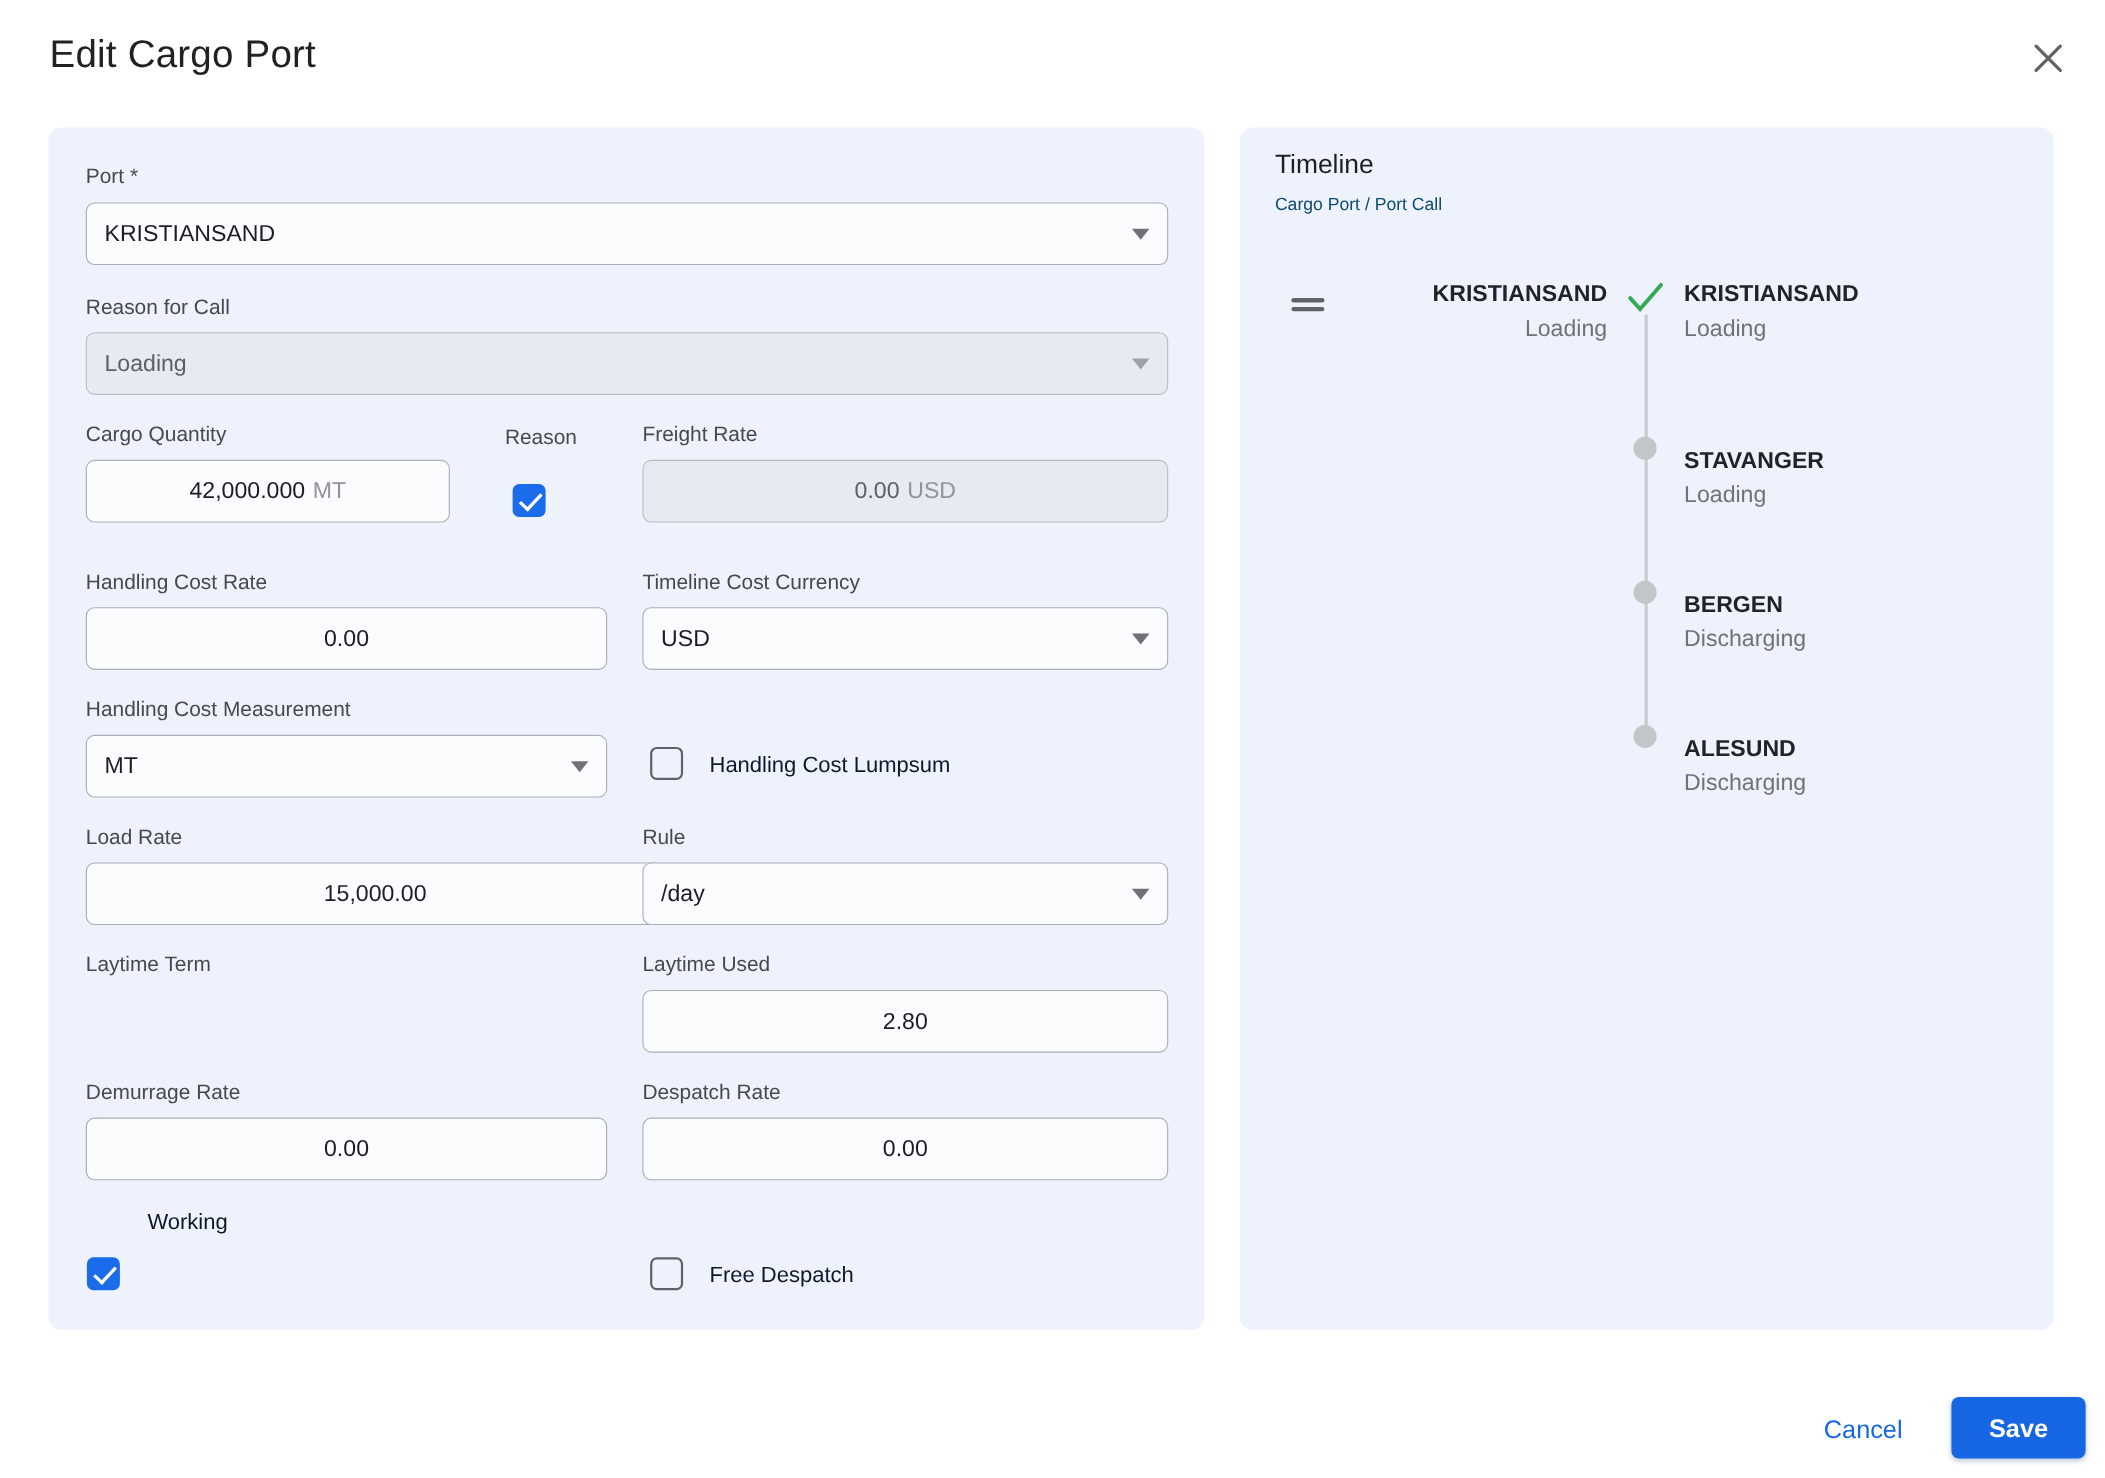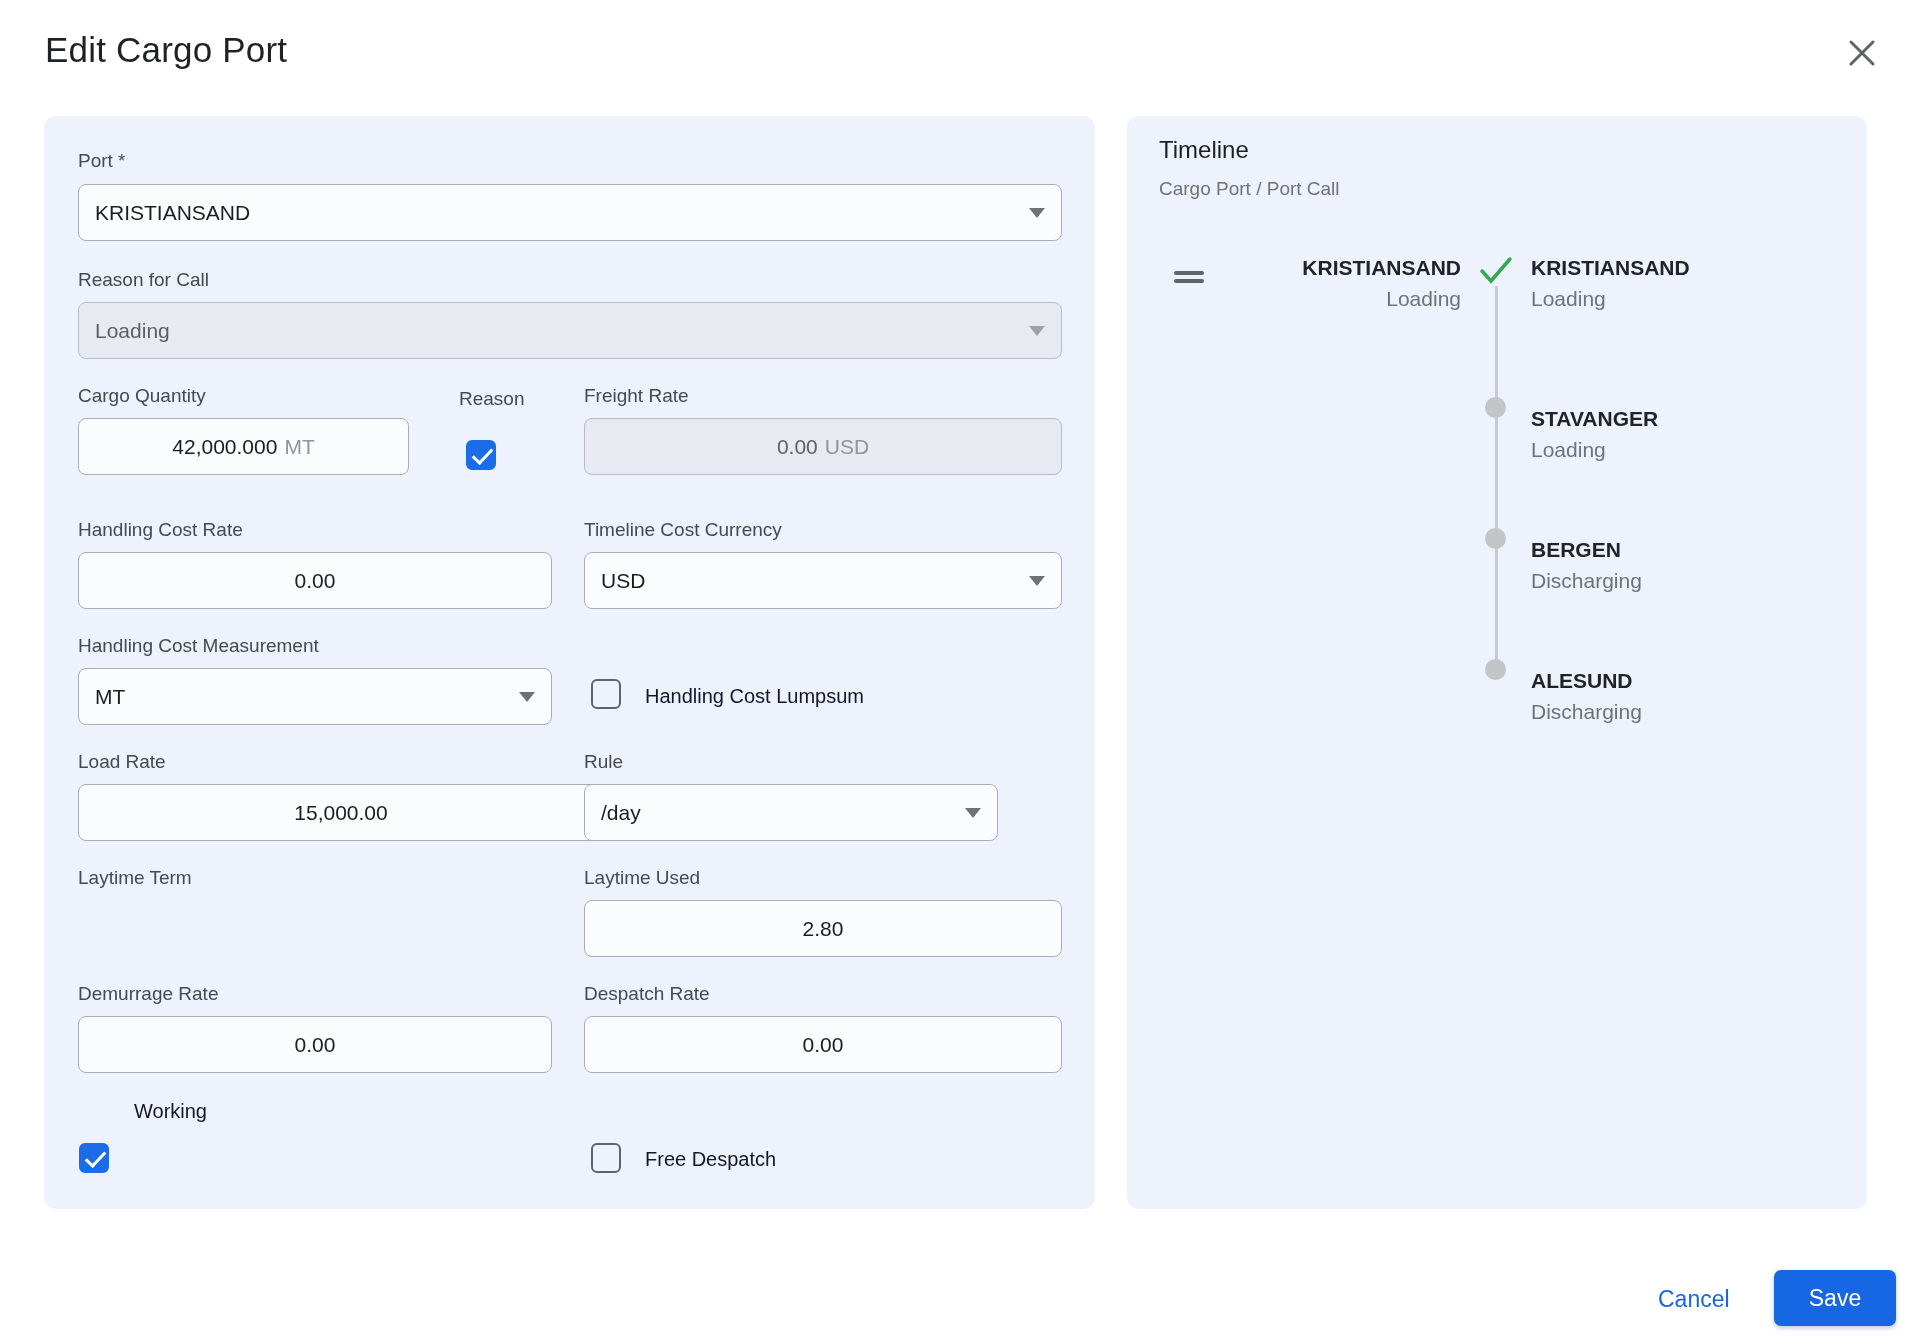--- a/index.html
+++ b/index.html
@@ -30,38 +30,38 @@
   .field.disabled .arrow{border-top-color:#9da2aa;}
 
   .checkbox{position:absolute;width:30px;height:30px;box-sizing:border-box;border-radius:6px;
         border:2.5px solid #5f6368;background:transparent;cursor:pointer;}
   .checkbox.checked{background:#1a6ce8;border-color:#1a6ce8;}
   .checkbox.checked::after{content:"";position:absolute;left:9px;top:2px;width:8px;height:17px;
         border-right:3.5px solid #fff;border-bottom:3.5px solid #fff;transform:rotate(43deg);}
   .cb-label{position:absolute;font-size:20px;color:#0f172a;line-height:28px;white-space:nowrap;}
 
   .tl-title{position:absolute;left:32px;top:20px;font-size:24px;color:#1d1f23;}
-  .tl-subtitle{position:absolute;left:32px;top:62px;font-size:19px;color:#737373;}
+  .tl-subtitle{position:absolute;left:32px;top:62px;font-size:16px;color:#0c4a6e;}
   .drag-handle{position:absolute;left:47px;top:155px;display:flex;flex-direction:column;
         gap:4px;cursor:grab;}
   .drag-handle i{display:block;width:30px;height:4px;background:#606368;border-radius:2px;}
   .tl-name{font-size:21px;font-weight:700;color:#212327;line-height:31px;white-space:nowrap;}
   .tl-call{font-size:21px;color:#6f7277;line-height:31px;white-space:nowrap;}
   .tl-col1{position:absolute;left:120px;top:136px;width:214px;text-align:right;}
   .tl-col2{position:absolute;left:404px;top:136px;}
   .tl-check{position:absolute;left:352px;top:140px;}
   .tl-line{position:absolute;left:368px;top:170px;width:2.5px;height:384px;background:#c9cbcf;}
   .tl-dot{position:absolute;left:358px;width:21px;height:21px;border-radius:50%;background:#c3c5c9;}
   .tl-item{position:absolute;left:404px;}
 
   .cancel-btn{position:absolute;left:1648px;top:1278px;padding:8px 10px;font-size:23px;
         color:#1766e3;cursor:pointer;}
   .save-btn{position:absolute;left:1774px;top:1270px;width:122px;height:56px;background:#1766e3;
         border-radius:7px;display:flex;align-items:center;justify-content:center;color:#ffffff;
-        font-size:23px;font-weight:400;cursor:pointer;box-shadow:0 2px 5px rgba(21,68,150,.3);}
+        font-size:23px;font-weight:700;cursor:pointer;box-shadow:0 2px 5px rgba(21,68,150,.3);}
 </style>
 </head>
 <body>
 
 <div class="page">
 
   <div class="dialog-title">Edit Cargo Port</div>
 
   <div class="close-btn">
     <svg width="30" height="30" viewBox="0 0 30 30">
@@ -117,21 +117,21 @@
 
     <div class="checkbox" style="left:547px;top:563px"></div>
     <div class="cb-label" style="left:601px;top:566px">Handling Cost Lumpsum</div>
 
     <div class="label" style="left:34px;top:635px">Load Rate</div>
     <div class="field num" style="left:34px;top:668px;width:526px">
       <span>15,000.00</span>
     </div>
 
     <div class="label" style="left:540px;top:635px">Rule</div>
-    <div class="field select" style="left:540px;top:668px;width:414px">
+    <div class="field select" style="left:540px;top:668px;width:478px">
       <span>/day</span>
       <span class="arrow"></span>
     </div>
 
     <div class="label" style="left:34px;top:751px">Laytime Term</div>
 
     <div class="label" style="left:540px;top:751px">Laytime Used</div>
     <div class="field num" style="left:540px;top:784px;width:478px">
       <span>2.80</span>
     </div>

